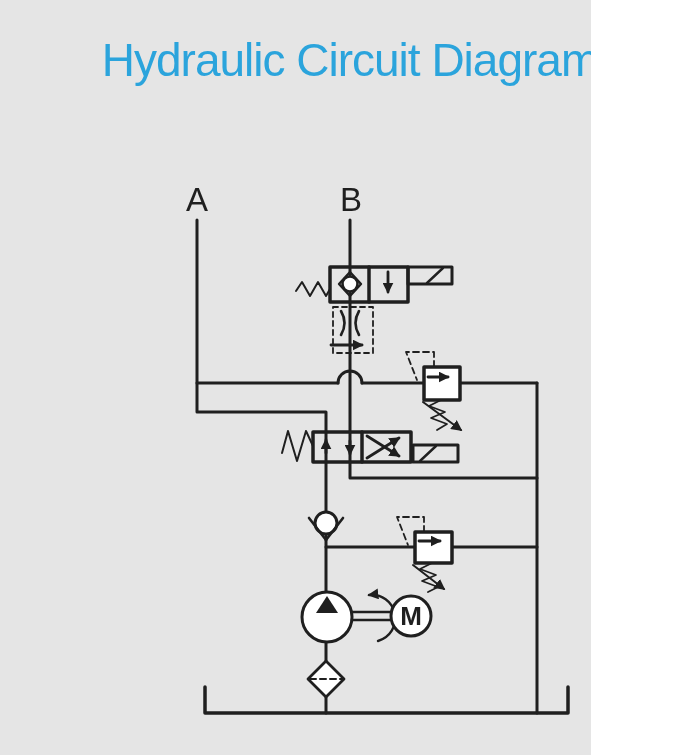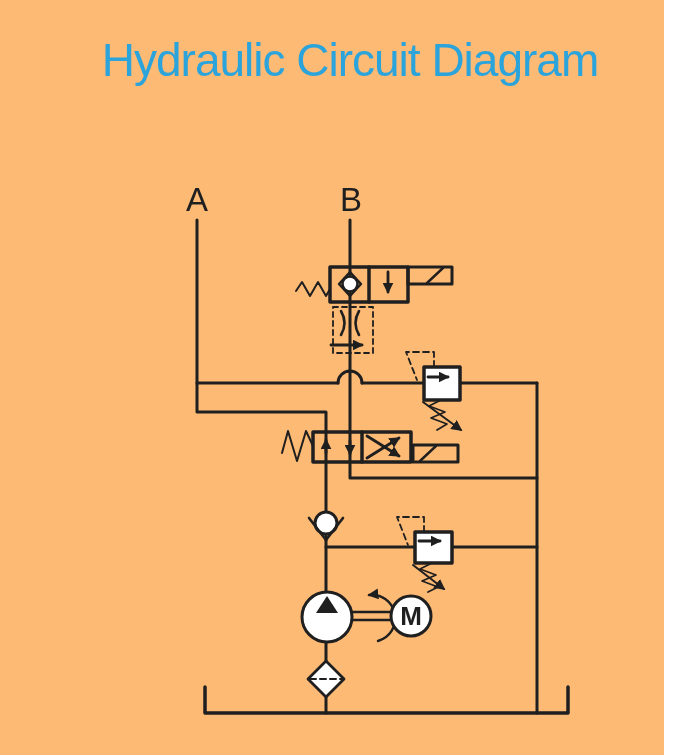--- a/index.html
+++ b/index.html
@@ -1,19 +1,19 @@
 <!DOCTYPE html>
 <html><head>
 <meta charset="utf-8">
 <style>
   html,body{margin:0;padding:0;background:#ffffff;}
   .page{
     position:relative;
-    width:664px;height:755px;
-    background:#fdba74;
+    width:591px;height:755px;
+    background:#e5e5e5;
     font-family:"Liberation Sans", sans-serif;
     overflow:hidden;
   }
   svg{display:block;}
   .title-text{
     font-family:"Liberation Sans", sans-serif;
     font-size:46px;
     font-weight:400;
     letter-spacing:-1px;
   }

